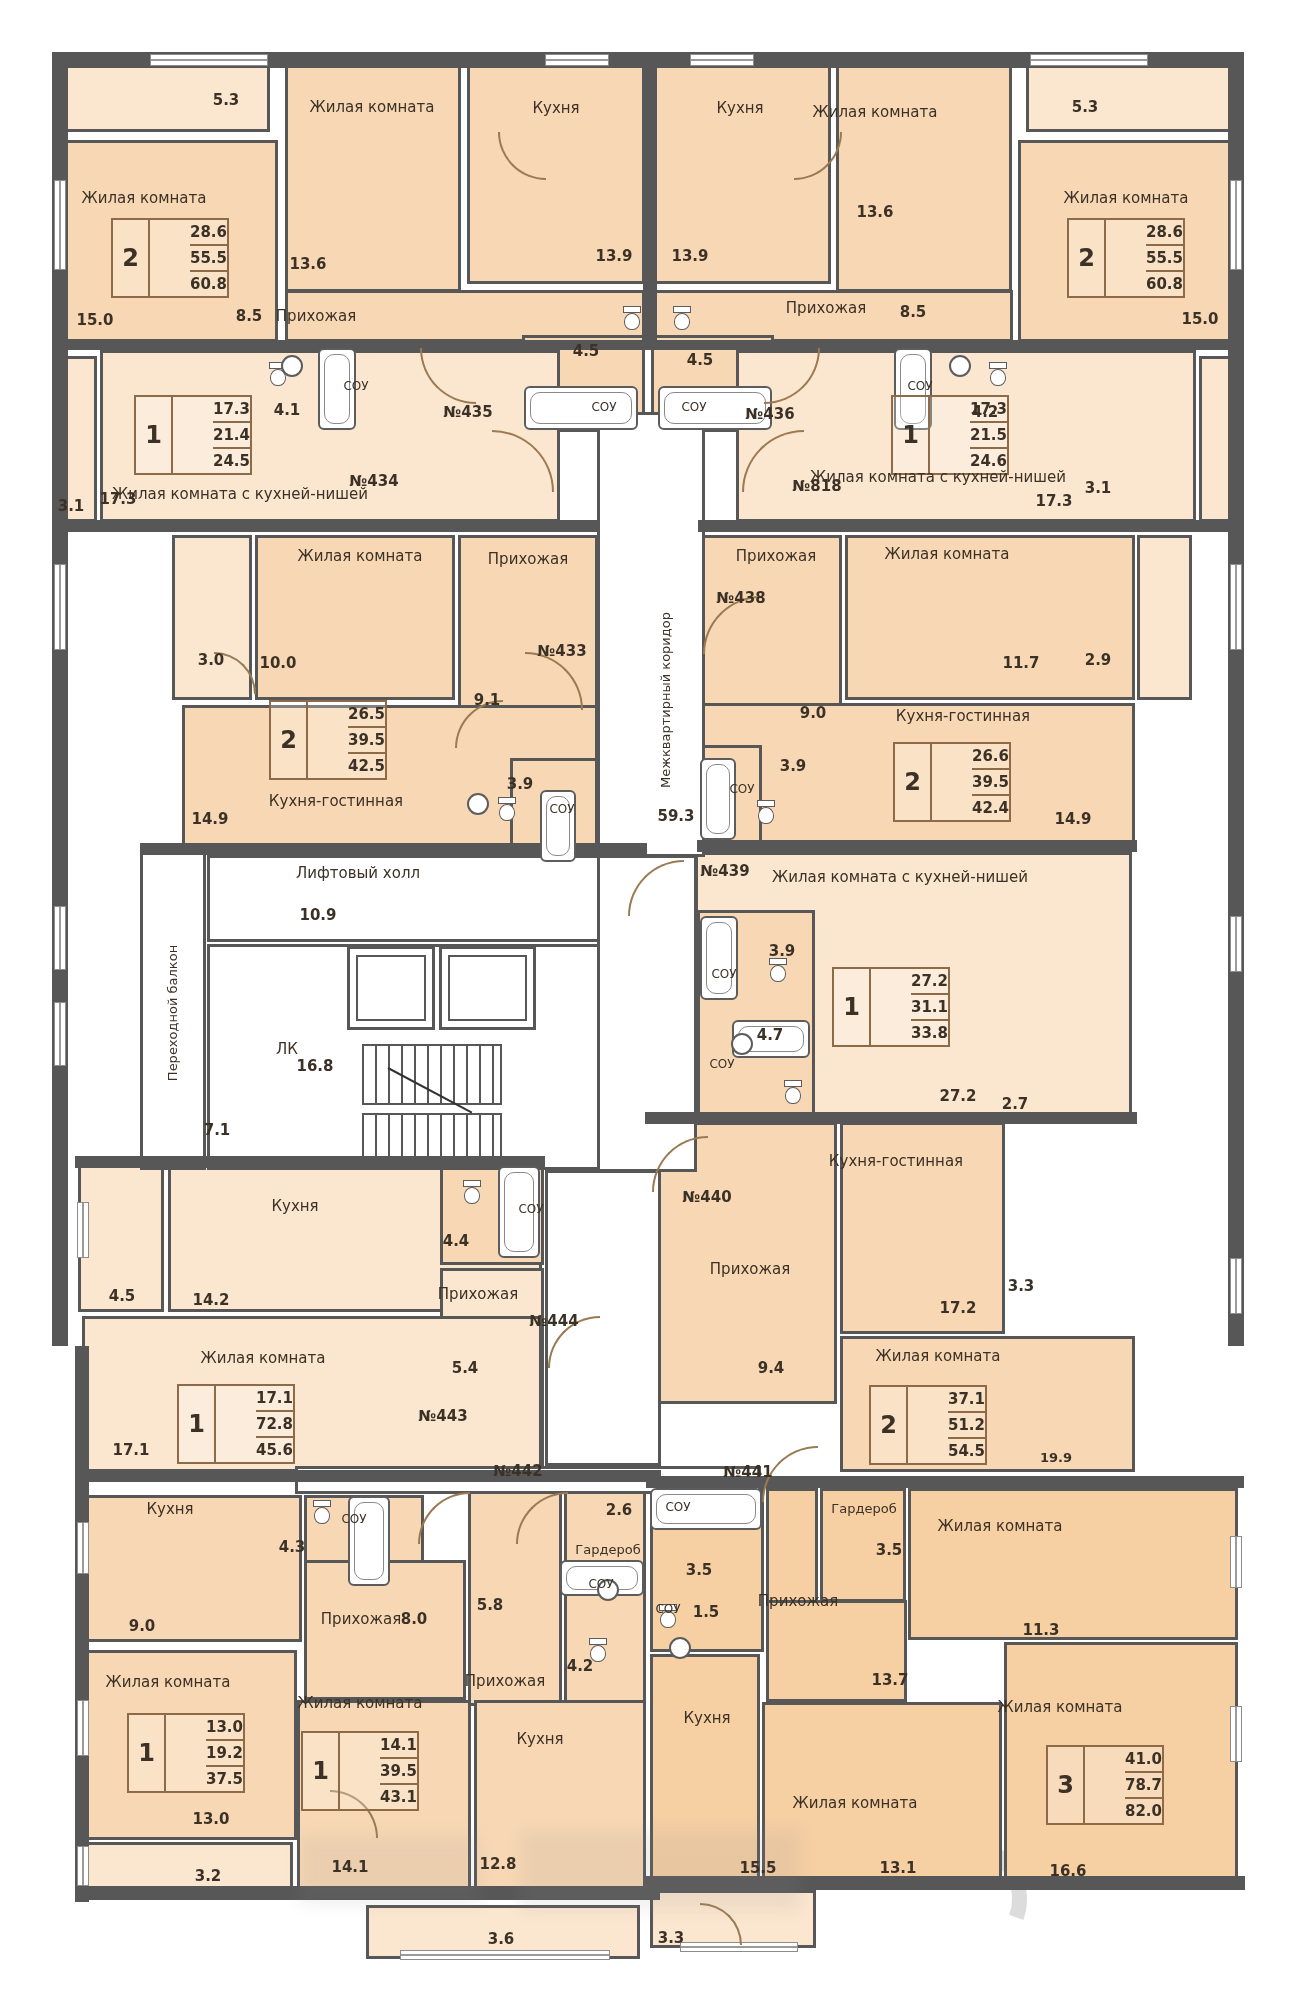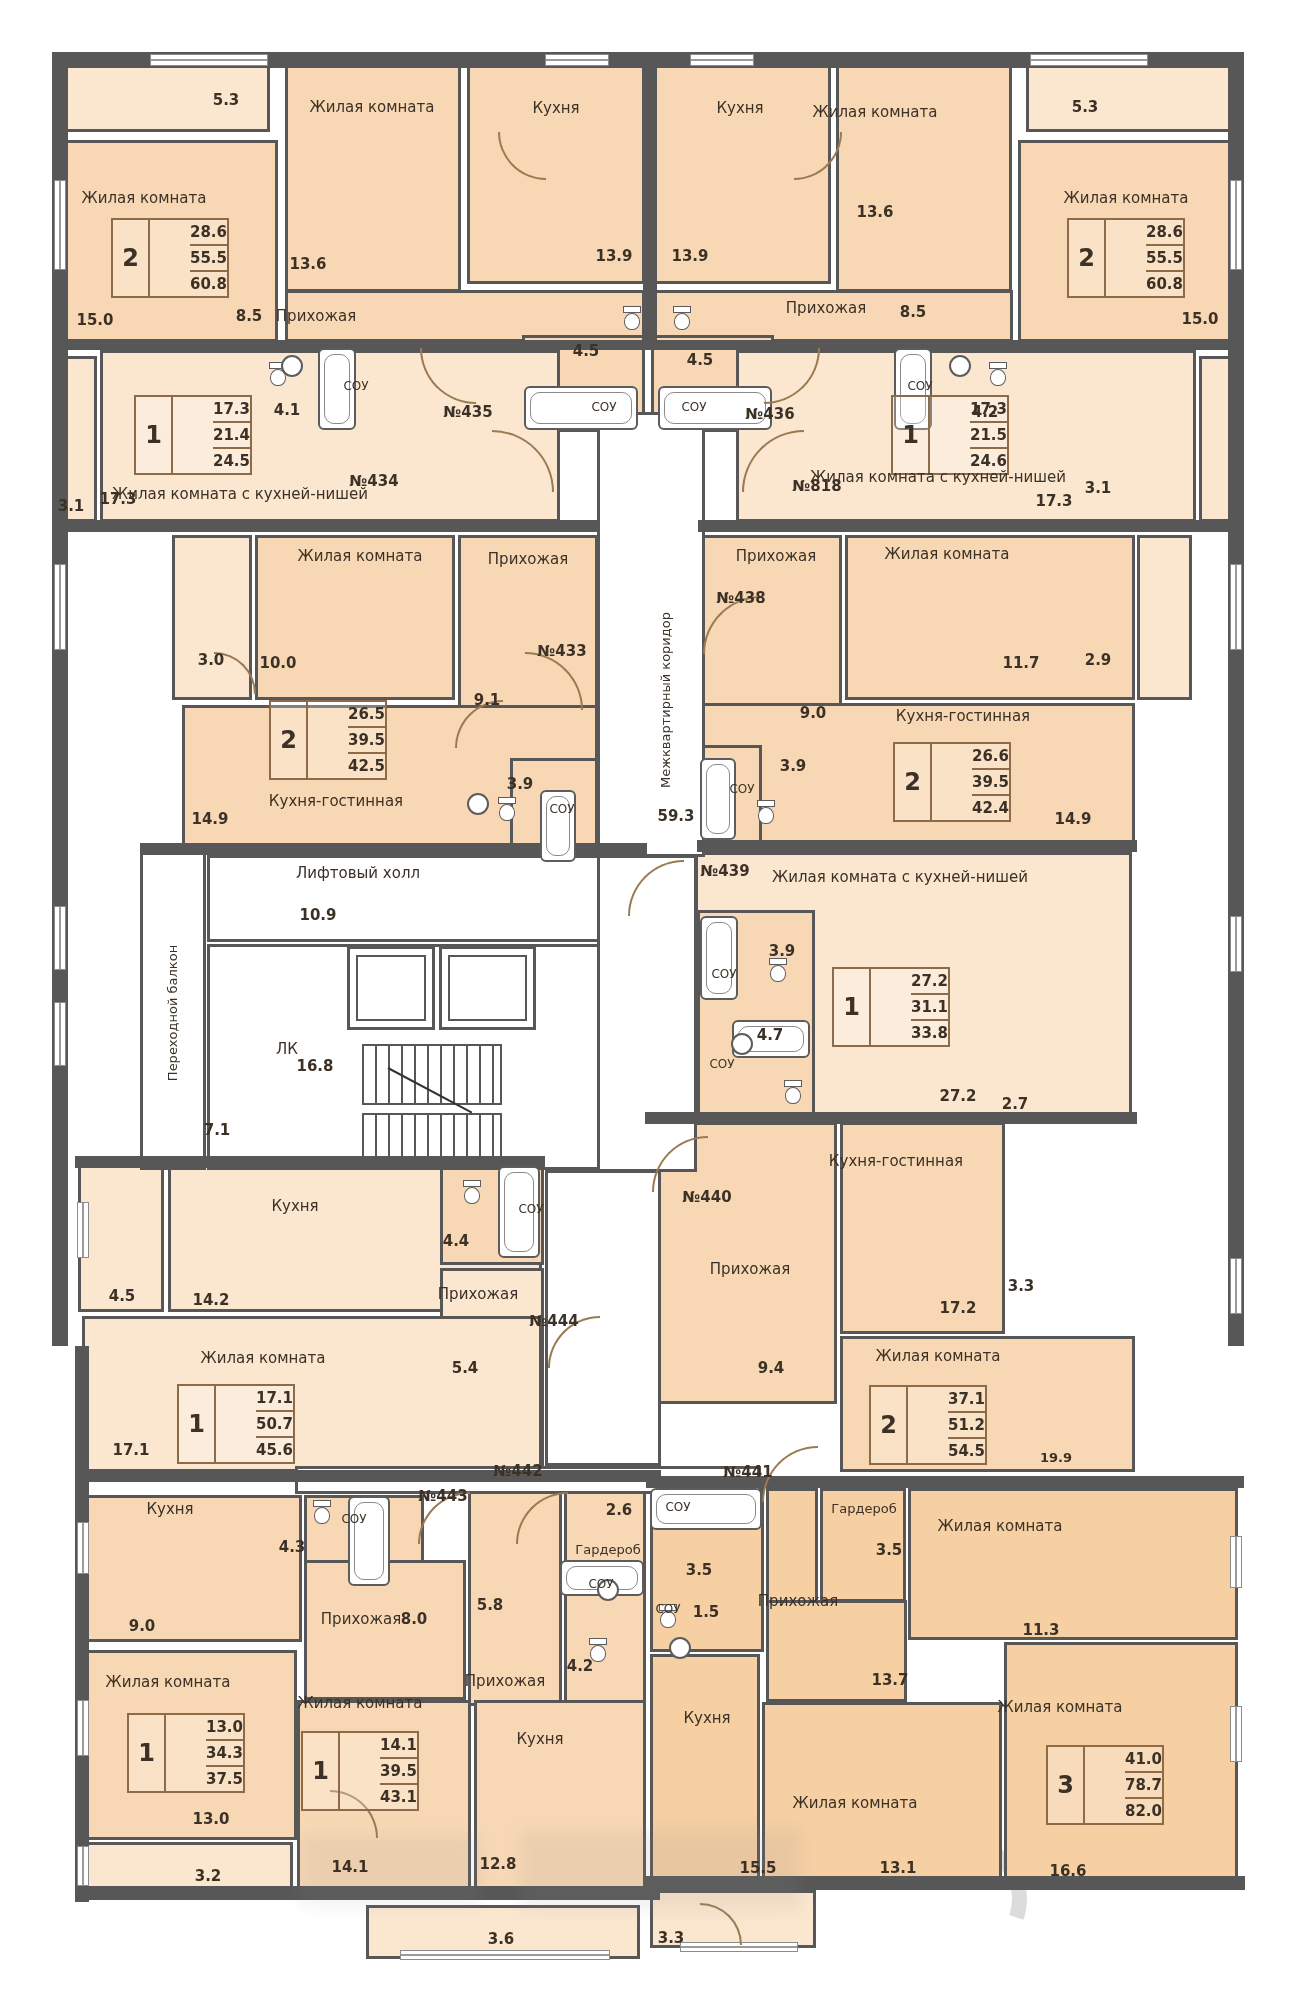--- a/index.html
+++ b/index.html
@@ -330,29 +330,29 @@
       <div class="vals">
         <div>37.1</div>
         <div>51.2</div>
         <div>54.5</div>
       </div>
     </div>
     <div class="tbl" style="left: 177px; top: 1384px; width: 118px; height: 80px;">
       <div class="num">1</div>
       <div class="vals">
         <div>17.1</div>
-        <div>50.7</div>
+        <div>72.8</div>
         <div>45.6</div>
       </div>
     </div>
     <div class="tbl" style="left: 127px; top: 1713px; width: 118px; height: 80px;">
       <div class="num">1</div>
       <div class="vals">
         <div>13.0</div>
-        <div>34.3</div>
+        <div>19.2</div>
         <div>37.5</div>
       </div>
     </div>
     <div class="tbl" style="left: 301px; top: 1731px; width: 118px; height: 80px;">
       <div class="num">1</div>
       <div class="vals">
         <div>14.1</div>
         <div>39.5</div>
         <div>43.1</div>
       </div>
@@ -448,21 +448,21 @@
     <div class="lbl" style="left: 295px; top: 1206px; font-size: 15px;">Кухня</div>
     <div class="lbl num" style="left: 122px; top: 1296px; font-size: 15px;">4.5</div>
     <div class="lbl num" style="left: 211px; top: 1300px; font-size: 15px;">14.2</div>
     <div class="lbl num" style="left: 456px; top: 1241px; font-size: 15px;">4.4</div>
     <div class="lbl" style="left: 531px; top: 1209px; font-size: 12px;">СОУ</div>
     <div class="lbl" style="left: 478px; top: 1294px; font-size: 15px;">Прихожая</div>
     <div class="lbl num" style="left: 554px; top: 1321px; font-size: 15px;">№444</div>
     <div class="lbl num" style="left: 453px; top: 1368px; font-size: 15px; margin-left: 12px;">5.4</div>
     <div class="lbl" style="left: 263px; top: 1358px; font-size: 15px;">Жилая комната</div>
     <div class="lbl num" style="left: 131px; top: 1450px; font-size: 15px;">17.1</div>
-    <div class="lbl num" style="left: 443px; top: 1496px; font-size: 15px;">№443</div>
+    <div class="lbl num" style="left: 443px; top: 1416px; font-size: 15px;">№443</div>
     <div class="lbl num" style="left: 518px; top: 1471px; font-size: 15px;">№442</div>
     <div class="lbl num" style="left: 748px; top: 1472px; font-size: 15px;">№441</div>
     <div class="lbl" style="left: 170px; top: 1509px; font-size: 15px;">Кухня</div>
     <div class="lbl num" style="left: 292px; top: 1547px; font-size: 15px;">4.3</div>
     <div class="lbl" style="left: 354px; top: 1519px; font-size: 12px;">СОУ</div>
     <div class="lbl num" style="left: 142px; top: 1626px; font-size: 15px;">9.0</div>
     <div class="lbl" style="left: 361px; top: 1619px; font-size: 15px;">Прихожая</div>
     <div class="lbl num" style="left: 414px; top: 1619px; font-size: 15px;">8.0</div>
     <div class="lbl" style="left: 168px; top: 1682px; font-size: 15px;">Жилая комната</div>
     <div class="lbl num" style="left: 211px; top: 1819px; font-size: 15px;">13.0</div>

